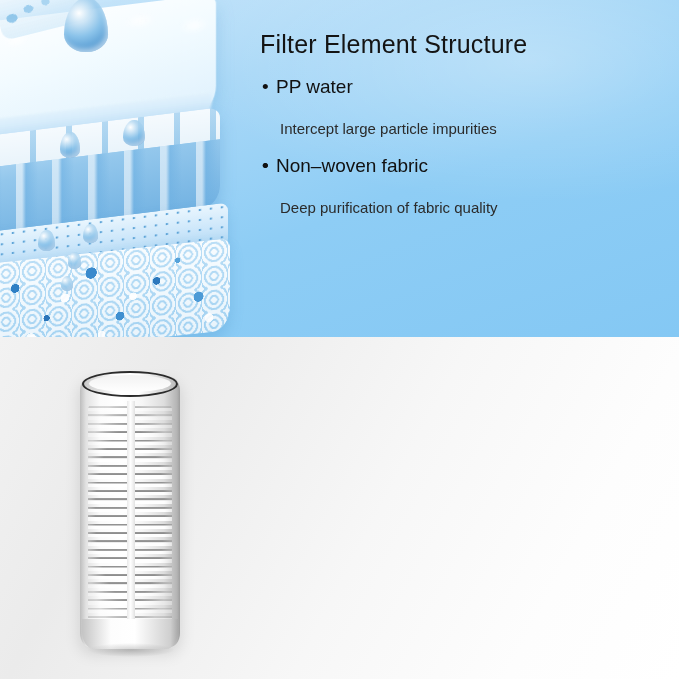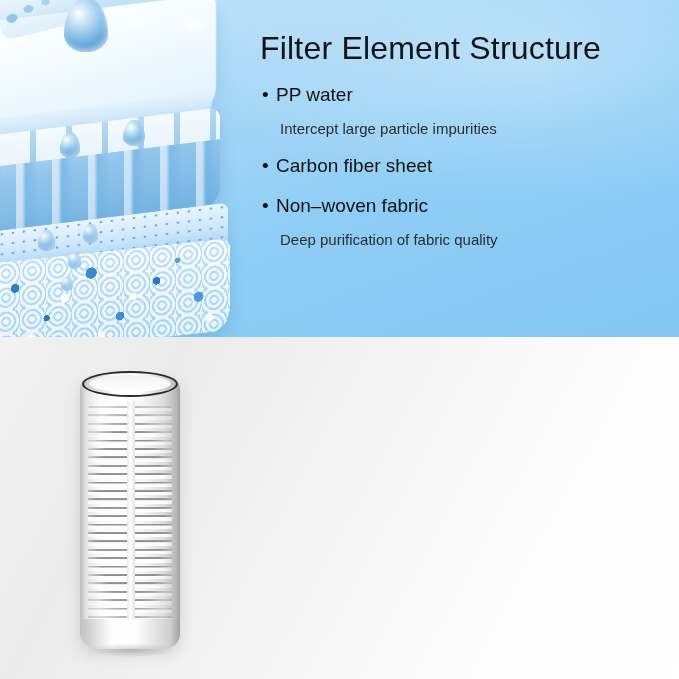--- a/index.html
+++ b/index.html
@@ -173,21 +173,21 @@
     filter: blur(0.4px);
   }
 
   
   #top-text {
     position: absolute;
     left: 260px; top: 30px;
     width: 410px;
   }
   #structure-title {
-    font-size: 32px;
+    font-size: 25px;
     color: #141414;
     letter-spacing: 0.2px;
     white-space: nowrap;
   }
   .bullet-block { margin-top: 17px; }
   .bullet-head {
     font-size: 19px;
     color: #111111;
     position: relative;
     padding-left: 16px;
@@ -196,21 +196,21 @@
   .bullet-head .dot {
     position: absolute;
     left: 2px; top: 0;
     font-size: 19px;
     color: #111111;
   }
   .bullet-sub {
     font-size: 15px;
     color: #2b2b2b;
     padding-left: 20px;
-    margin-top: 12px;
+    margin-top: 20px;
     line-height: 1.30;
   }
 
   
   #bottom-panel {
     position: absolute;
     left: 0; top: 337px;
     width: 679px;
     height: 342px;
     overflow: hidden;
@@ -325,21 +325,20 @@
         <div class="bullet-head">
           <span class="dot">•</span>
           <span>PP water</span>
         </div>
         <div class="bullet-sub">Intercept large particle impurities</div>
       </div>
 
       <div class="bullet-block">
         <div class="bullet-head">
           <span class="dot">•</span>
-          <span>Carbon fiber sheet</span>
         </div>
       </div>
 
       <div class="bullet-block">
         <div class="bullet-head">
           <span class="dot">•</span>
           <span>Non–woven fabric</span>
         </div>
         <div class="bullet-sub">Deep purification of fabric quality</div>
       </div>

